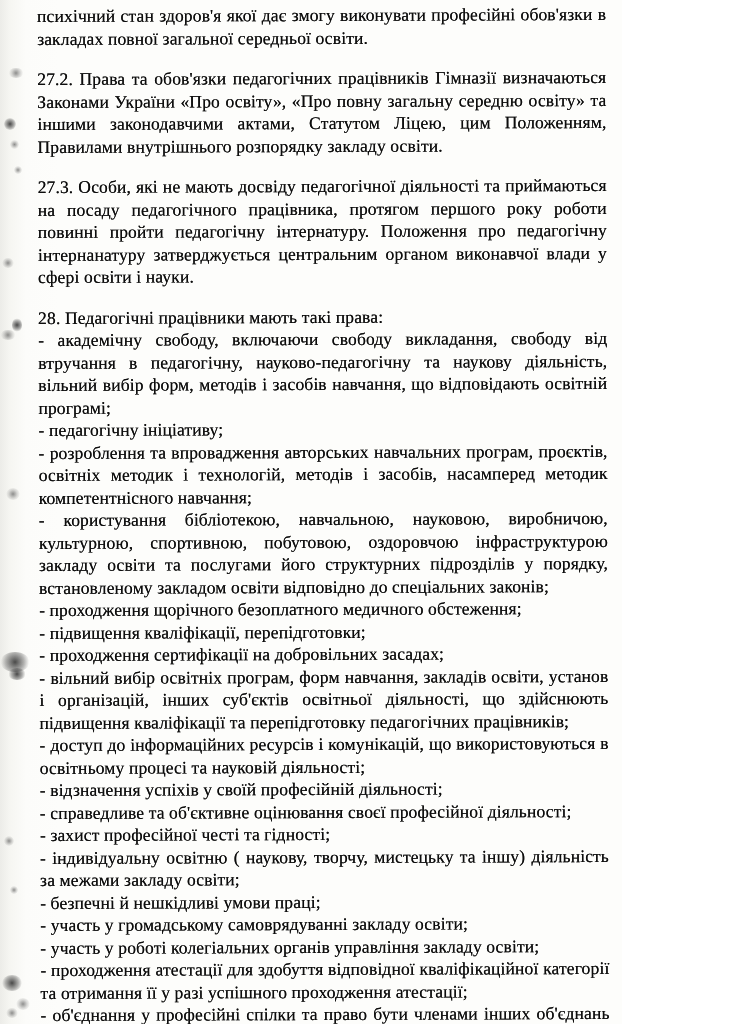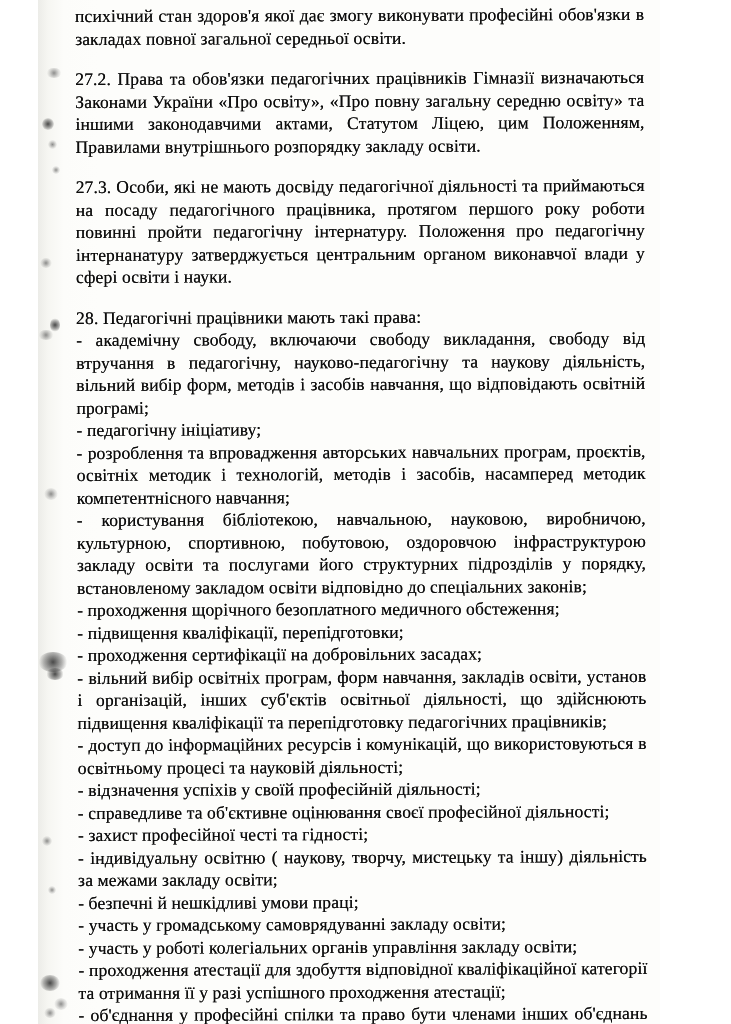--- a/index.html
+++ b/index.html
@@ -9,21 +9,20 @@
   }
   .page {
     position: relative;
     width: 622px;
     height: 1024px;
     overflow: hidden;
     background:
       linear-gradient(90deg, #ecece8 0px, #f6f6f2 10px, #fcfcfa 26px, #fdfdfb 60px, #fdfdfb 100%);
     font-family: "Liberation Serif", "DejaVu Serif", serif;
     color: #0d0d0d;
-    margin-left: 38px;
   }
   .content {
     position: absolute;
     top: 4px;
     left: 37px;
     right: 16px;
     transform: rotate(-0.2deg);
     transform-origin: 50% 0;
     font-size: 17.6px;
     line-height: 22.5px;

